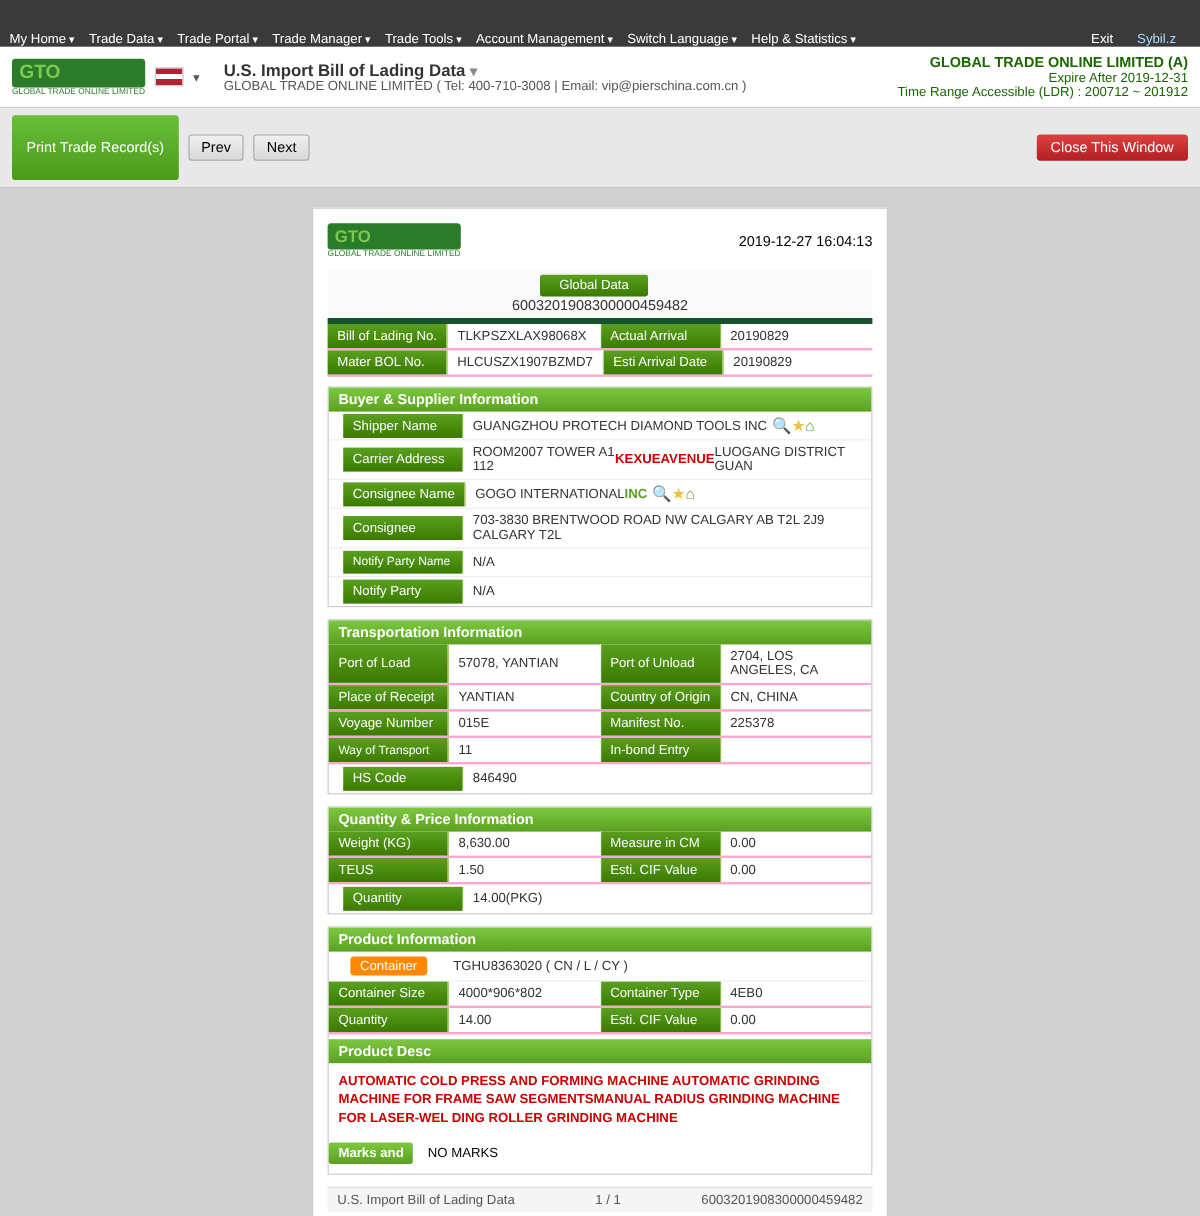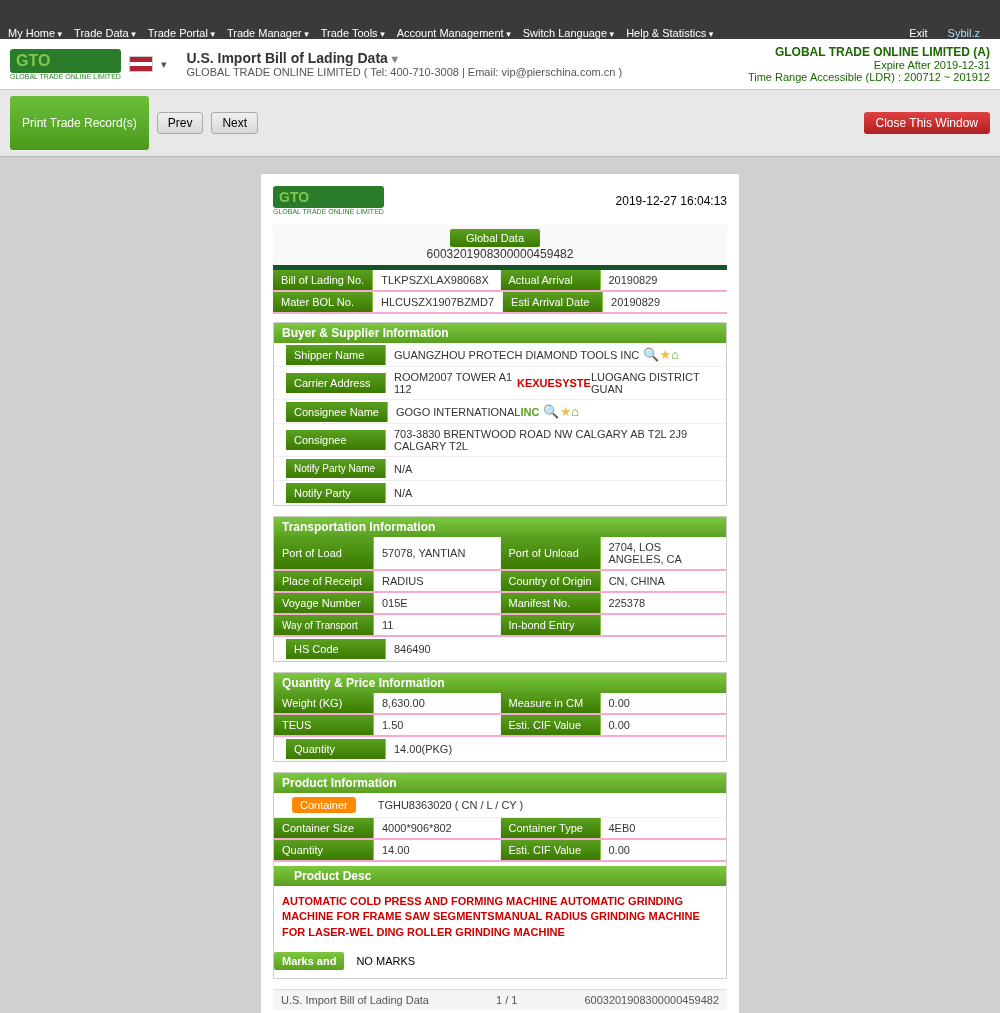--- a/index.html
+++ b/index.html
@@ -59,21 +59,21 @@
 
     
     .icon-search { color: #666; margin-left: 4px; cursor: pointer; font-size: 13px; }
     .icon-star { color: #f0c040; font-size: 13px; }
     .icon-home { color: #5aa020; font-size: 13px; }
 
     
     .container-badge { background: #f80; color: #fff; padding: 2px 8px; border-radius: 3px; font-size: 11px; margin-right: 8px; }
 
     
-    .product-desc-label { background: linear-gradient(#7dc840, #5aa020); color: #fff; padding: 3px 20px; font-size: 12px; font-weight: bold; margin: 4px 0; }
+    .product-desc-label { background: linear-gradient(#7dc840, #5aa020); color: #fff; padding: 3px 8px; font-size: 12px; font-weight: bold; margin: 4px 0; }
     .product-desc-text { padding: 4px 8px; font-size: 11px; color: #333; line-height: 1.4; }
     .product-desc-text span { color: #c00; font-weight: bold; }
     .marks-label { background: linear-gradient(#7dc840, #5aa020); color: #fff; padding: 3px 8px; font-size: 11px; font-weight: bold; min-width: 70px; display: flex; align-items: center; justify-content: center; margin: 4px 4px 4px 0; border-radius: 2px; }
 
     
     .footer-bar { display: flex; justify-content: space-between; align-items: center; padding: 4px 8px; background: #f5f5f5; border-top: 1px solid #ddd; font-size: 11px; color: #555; }
 
     
     .bottom-toolbar { background: #e8e8e8; padding: 6px 10px; display: flex; align-items: center; gap: 8px; border-top: 1px solid #bbb; }
     .kexue { color: #c00; font-weight: bold; }
@@ -173,21 +173,21 @@
       <div class="field-value">
         <span>GUANGZHOU PROTECH DIAMOND TOOLS INC</span>
         <span class="icon-search">🔍</span>
         <span class="icon-star">★</span>
         <span class="icon-home">⌂</span>
       </div>
     </div>
     <div class="field-row">
       <div class="field-label">Carrier Address</div>
       <div class="field-value">
-        ROOM2007 TOWER A1 112 <span class="kexue">KEXUE</span> <span class="kexue">SYSTE</span> LUOGANG DISTRICT GUAN
+        ROOM2007 TOWER A1 112 <span class="kexue">KEXUE</span> <span class="kexue">AVENUE</span> LUOGANG DISTRICT GUAN
       </div>
     </div>
     <div class="field-row">
       <div class="field-label">Consignee Name</div>
       <div class="field-value">
         GOGO INTERNATIONAL <span class="inc-text">INC</span>
         <span class="icon-search">🔍</span>
         <span class="icon-star">★</span>
         <span class="icon-home">⌂</span>
       </div>
@@ -214,21 +214,21 @@
         <div class="field-value">57078, YANTIAN</div>
       </div>
       <div class="field-half">
         <div class="field-label">Port of Unload</div>
         <div class="field-value">2704, LOS ANGELES, CA</div>
       </div>
     </div>
     <div class="field-row-2col">
       <div class="field-half">
         <div class="field-label">Place of Receipt</div>
-        <div class="field-value">RADIUS</div>
+        <div class="field-value">YANTIAN</div>
       </div>
       <div class="field-half">
         <div class="field-label">Country of Origin</div>
         <div class="field-value">CN, CHINA</div>
       </div>
     </div>
     <div class="field-row-2col">
       <div class="field-half">
         <div class="field-label">Voyage Number</div>
         <div class="field-value">015E</div>

